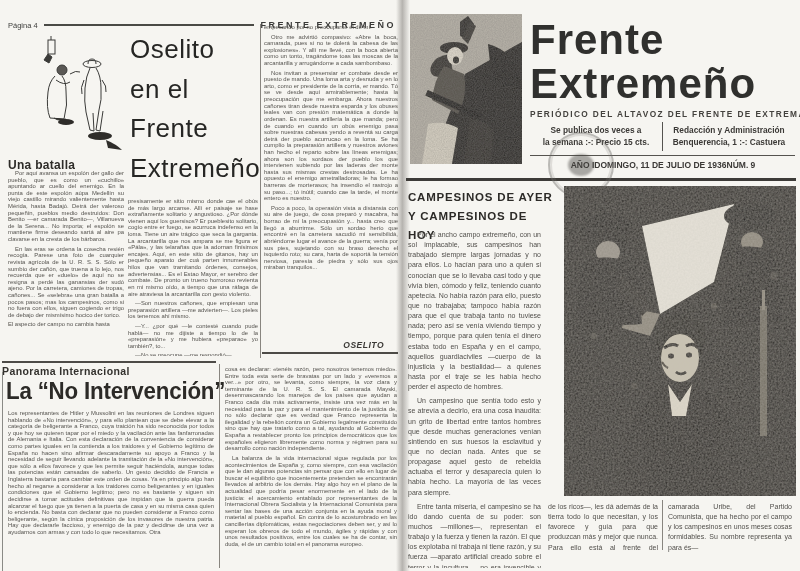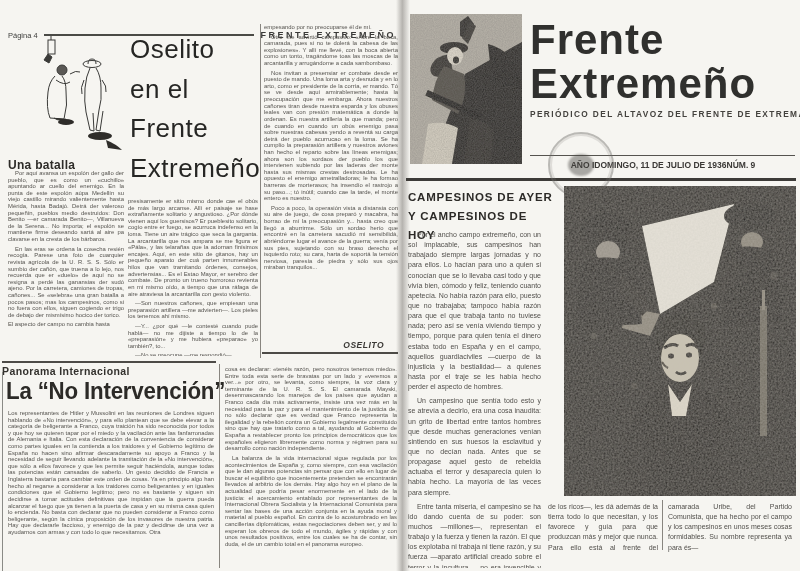--- a/index.html
+++ b/index.html
@@ -4,21 +4,21 @@
 <style>
   html,body{margin:0;padding:0;}
   body{background:#e8e7e3;font-family:"Liberation Sans",sans-serif;}
   #canvas{position:relative;width:800px;height:571px;background:#f6f5f1;overflow:hidden;}
   .abs{position:absolute;}
   
   .fold{left:396px;top:0;width:14px;height:571px;
         background:linear-gradient(90deg,rgba(0,0,0,0) 0%,rgba(60,55,50,.35) 45%,rgba(0,0,0,0) 100%);}
   .edge-line{background:#8a8a86;}
   
-  .lp-header{left:8px;top:30px;width:388px;display:flex;align-items:center;gap:6px;color:#3c3c3a;}
+  .lp-header{left:8px;top:20px;width:388px;display:flex;align-items:center;gap:6px;color:#3c3c3a;}
   .lp-header .pg{font-size:7.5px;}
   .lp-header .rule{flex:1;height:1.5px;background:#4a4a46;}
   .lp-header .paper{font-size:9px;font-weight:bold;letter-spacing:2.5px;color:#3a3a38;}
   .smalltext{font-size:5.9px;line-height:1.12;color:#55534f;text-align:justify;overflow:hidden;}
   .smalltext p{margin:0 0 3px 0;text-indent:7px;}
   .smalltext p.noind{text-indent:0;}
   .una-batalla-h{font-size:12px;font-weight:bold;color:#2e2c29;letter-spacing:.3px;}
   .oselito-title{font-size:26px;line-height:1.52;color:#262624;white-space:pre-line;letter-spacing:.5px;}
   .sig{font-size:8.5px;font-weight:bold;font-style:italic;text-align:right;color:#3a3835;letter-spacing:.5px;}
   .vrule{background:#88857f;width:1px;}
@@ -144,20 +144,31 @@
         <rect x="14" y="88" width="60" height="6" transform="rotate(24 44 91)" fill="#14120f"></rect>
         <path d="M18 110 q16 -4 30 4 l-6 36 l-30 0 z" fill="#d8d2c4"></path>
         <path d="M60 104 q16 2 24 14 l-4 32 l-26 0 z" fill="#312e29"></path>
       </g>
     </svg>
   </div>
 
   <div class="abs rp-title" style="left:530px;top:18px;width:266px;">Frente
 Extremeño</div>
   <div class="abs rp-sub" style="left:530px;top:109px;width:266px;">PERIÓDICO DEL ALTAVOZ DEL FRENTE DE EXTREMADURA</div>
+  <div class="abs info-row" style="left:530px;top:122px;width:265px;">
+    <div class="info-cell">
+      <div>Se publica dos veces a</div>
+      <div>la semana :-: Precio 15 cts.</div>
+    </div>
+    <div class="info-div"></div>
+    <div class="info-cell">
+      <div>Redacción y Administración</div>
+      <div>Benquerencia, 1 :-: Castuera</div>
+    </div>
+  </div>
   <div class="abs" style="left:530px;top:155px;width:265px;height:1px;background:#55534f;"></div>
   <div class="abs date-row" style="left:532px;top:160px;width:262px;">
     <span>AÑO I</span>
     <span>DOMINGO, 11 DE JULIO DE 1936</span>
     <span>NÚM. 9</span>
   </div>
   <div class="abs" style="left:406px;top:178px;width:390px;height:2.5px;background:#3d3b38;"></div>
 
   <div class="abs stamp" style="left:548px;top:132px;width:62px;height:62px;">
     <span class="blob"></span>

